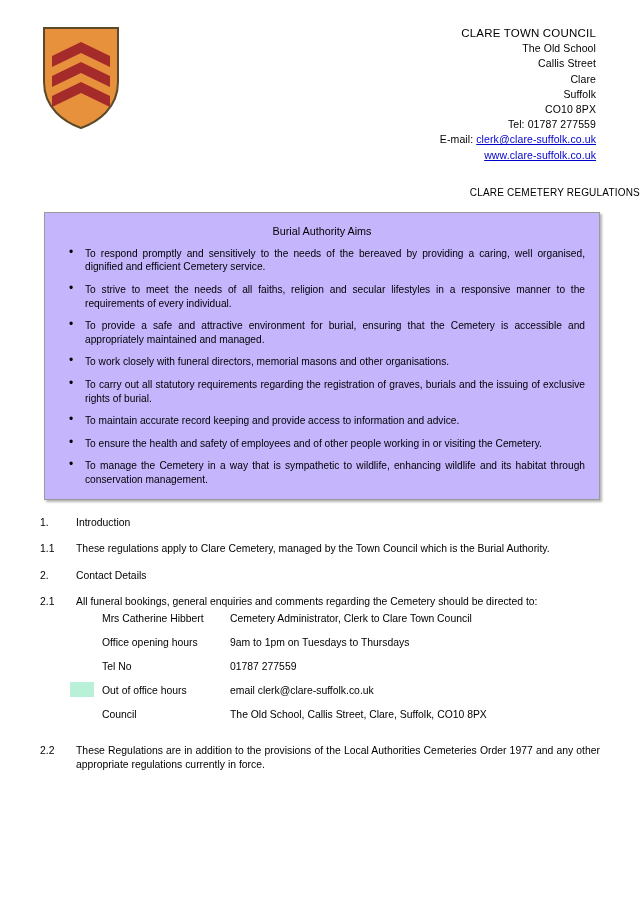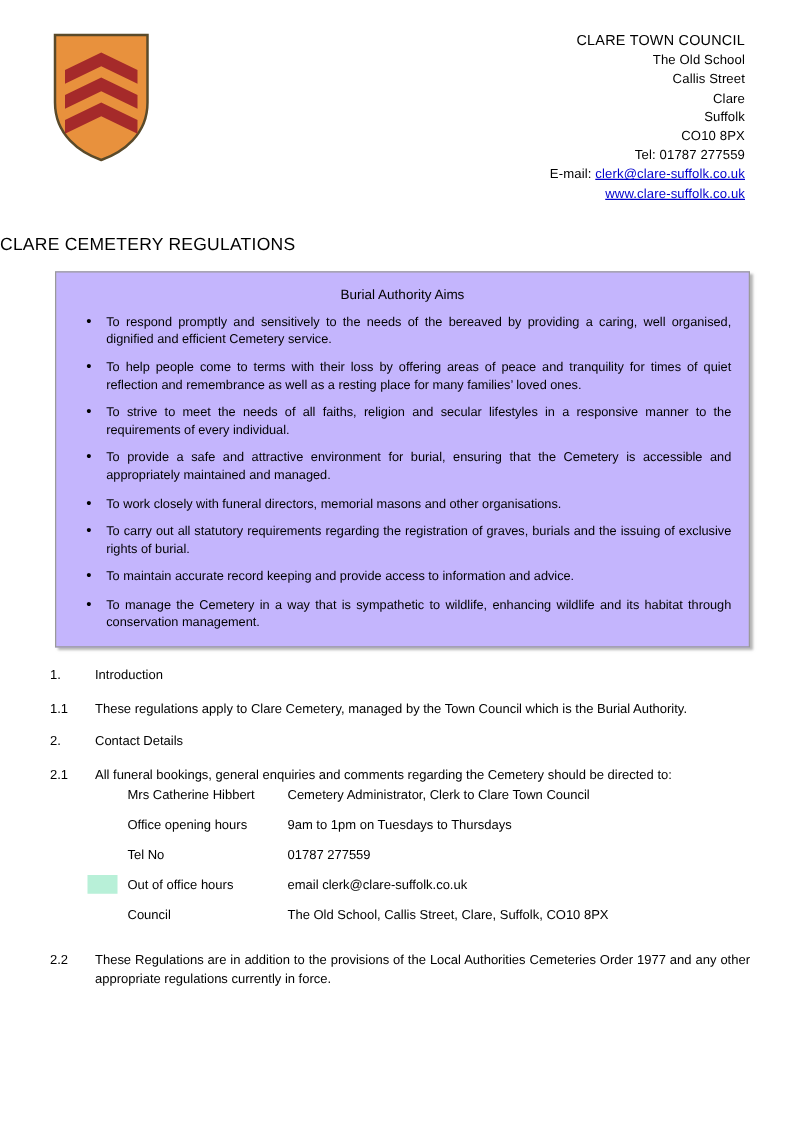--- a/index.html
+++ b/index.html
@@ -48,22 +48,22 @@
     font-size: 11.5px;
     letter-spacing: 0.2px;
   }
   .address-block a {
     color: #0000cc;
     text-decoration: underline;
   }
 
   
   .doc-title {
-    text-align: left;
-    font-size: 14px;
+    text-align: right;
+    font-size: 10px;
     letter-spacing: 0.2px;
     margin-top: 24px;
   }
 
   
   .aims-box {
     margin: 14px 40px 0 44px;
     border: 1px solid #9a9a9a;
     background: #c4b5fd;
     box-shadow: 2px 2px 2px rgba(120,120,120,0.55);
@@ -188,26 +188,26 @@
       </div>
     </div>
   </div>
 
   <div class="doc-title">CLARE CEMETERY REGULATIONS</div>
 
   <div class="aims-box">
     <div class="aims-title">Burial Authority Aims</div>
     <ul class="aims-list">
       <li>To respond promptly and sensitively to the needs of the bereaved by providing a caring, well organised, dignified and efficient Cemetery service.</li>
-      <li>To help people come to terms with their loss by offering areas of peace and tranquility for times of quiet reflection and remembrance as well as a resting place for many families’ loved ones.</li>
       <li>To strive to meet the needs of all faiths, religion and secular lifestyles in a responsive manner to the requirements of every individual.</li>
       <li>To provide a safe and attractive environment for burial, ensuring that the Cemetery is accessible and appropriately maintained and managed.</li>
       <li>To work closely with funeral directors, memorial masons and other organisations.</li>
       <li>To carry out all statutory requirements regarding the registration of graves, burials and the issuing of exclusive rights of burial.</li>
       <li>To maintain accurate record keeping and provide access to information and advice.</li>
+      <li>To ensure the health and safety of employees and of other people working in or visiting the Cemetery.</li>
       <li>To manage the Cemetery in a way that is sympathetic to wildlife, enhancing wildlife and its habitat through conservation management.</li>
     </ul>
   </div>
 
   <div class="body-section">
 
     <div class="numbered heading-row">
       <div class="num">1.</div>
       <div class="txt">Introduction</div>
     </div>

